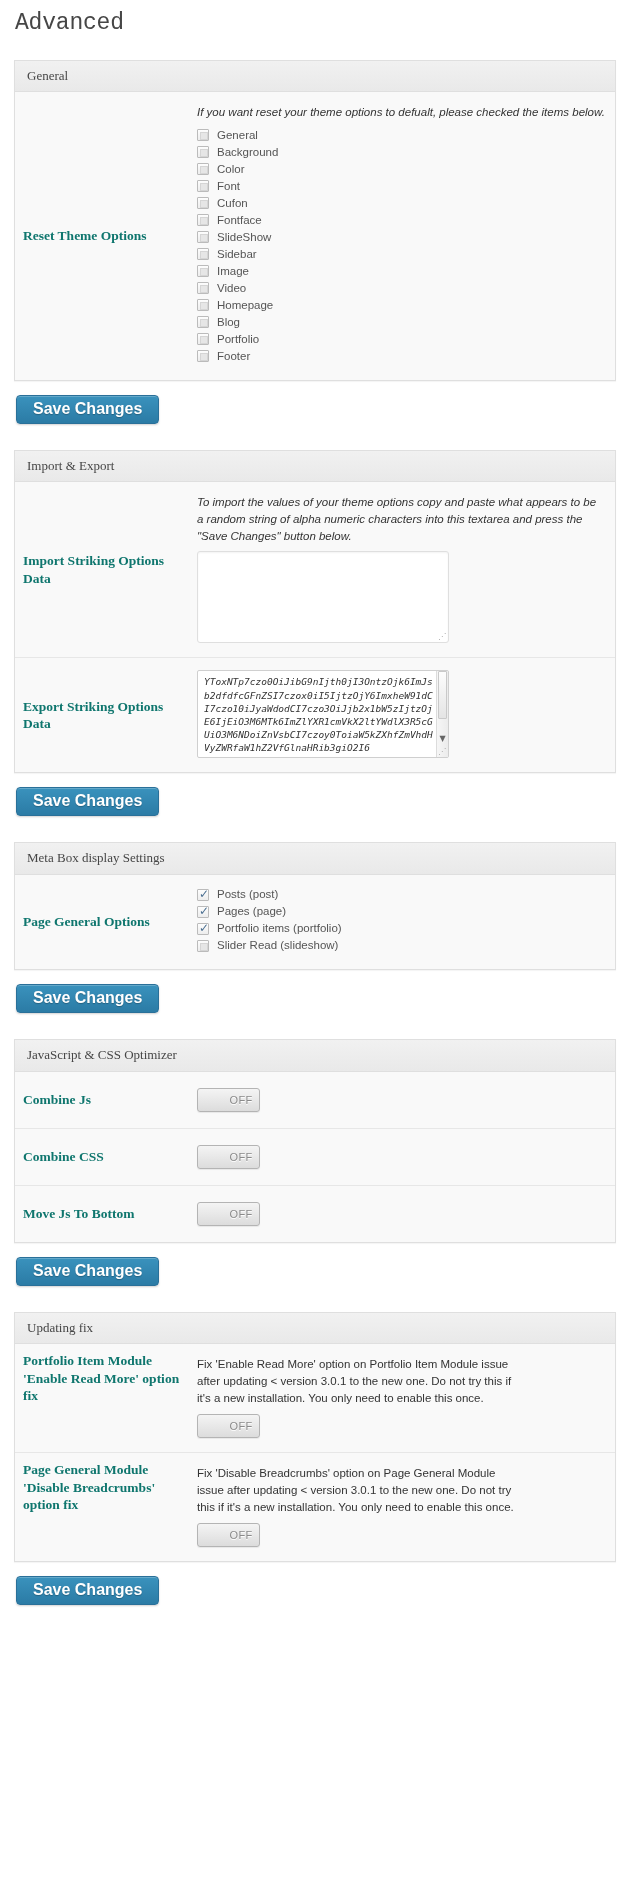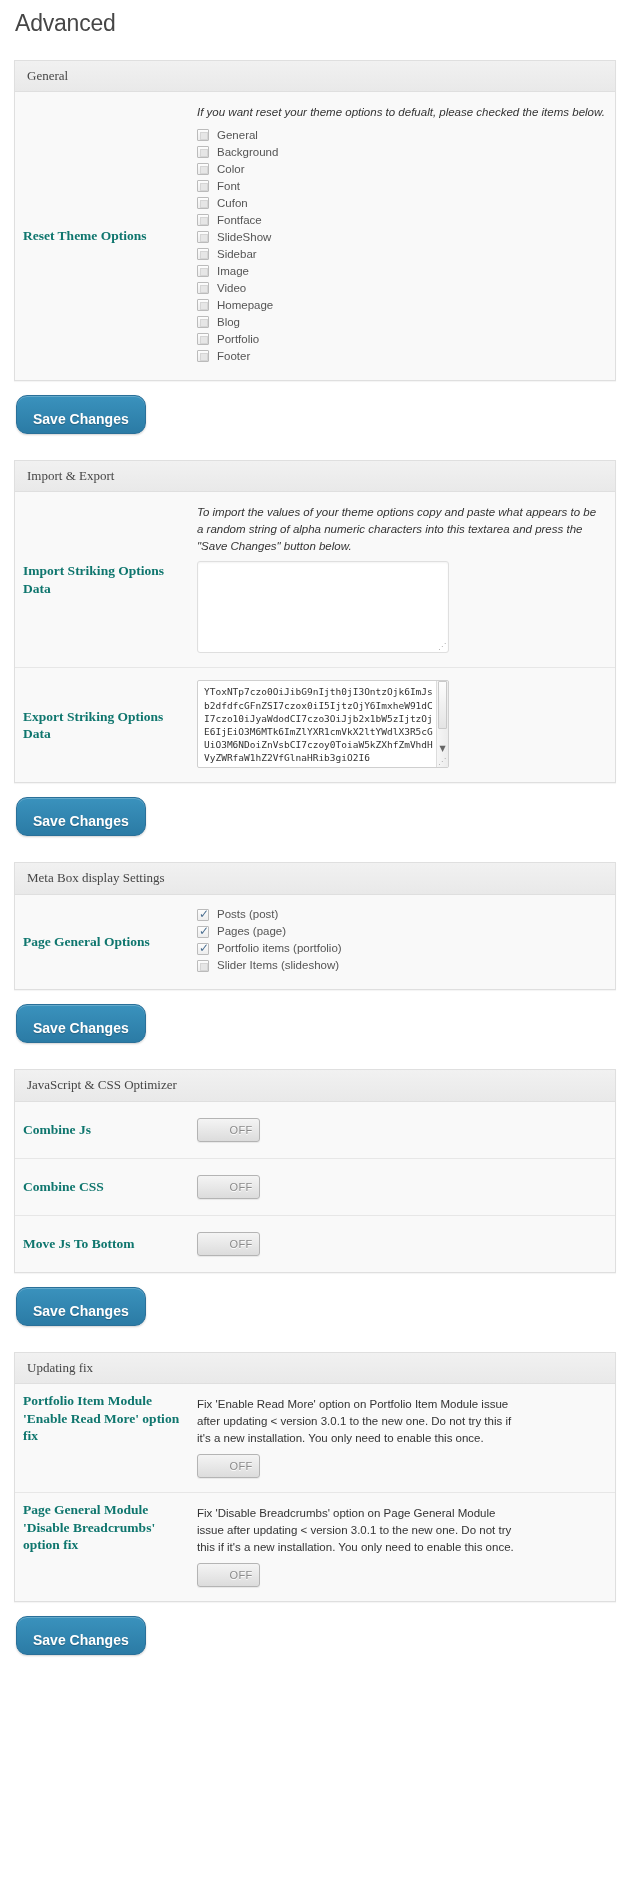--- a/index.html
+++ b/index.html
@@ -9,21 +9,21 @@
     font-family: "Liberation Sans", sans-serif;
   }
   body {
     width: 630px;
     min-height: 1888px;
     padding: 0 14px 20px 14px;
   }
 
   
   .page-title {
-    font-family: Liberation Sans, sans-serif;
+    font-family: Liberation Mono, monospace;
     font-size: 23px;
     font-weight: normal;
     color: #464646;
     margin: 10px 0 22px 1px;
     line-height: 1.2;
     letter-spacing: -0.2px;
   }
 
   
   .panel {
@@ -151,20 +151,21 @@
     border-radius: 2px;
     padding: 4px 14px 4px 6px;
     font-family: "DejaVu Sans Mono", monospace;
     font-size: 9.5px;
     line-height: 13.2px;
     color: #333;
     overflow: hidden;
     position: relative;
     word-break: break-all;
     white-space: pre-wrap;
+    font-style: italic;
   }
   .ta-wrap { position: relative; width: 252px; }
   .ta-scroll {
     position: absolute;
     right: 1px; top: 1px;
     width: 12px; bottom: 1px;
     background: linear-gradient(to right,#f6f6f6,#ececec);
     border-left: 1px solid #dcdcdc;
   }
   .ta-scroll .thumb {
@@ -223,26 +224,26 @@
     text-shadow: 0 1px 0 #fff;
     letter-spacing: .3px;
   }
 
   
   .save-wrap { padding: 14px 0 26px 2px; }
   .btn-save {
     display: inline-block;
     background: linear-gradient(to bottom,#3a92bd 0%,#2b7ba5 100%);
     border: 1px solid #2a7099;
-    border-radius: 11px;
+    border-radius: 4px;
     color: #fff;
     font-family: "Liberation Sans", sans-serif;
-    font-size: 14px;
+    font-size: 16px;
     font-weight: bold;
-    padding: 16px 16px 7px 16px;
+    padding: 6px 16px 7px 16px;
     text-shadow: 0 1px 1px rgba(0,0,0,.25);
     cursor: pointer;
     box-shadow: 0 1px 2px rgba(0,0,0,.18), inset 0 1px 0 rgba(255,255,255,.22);
     line-height: 14px;
   }
 
   .fixdesc {
     font-family: "Liberation Sans", sans-serif;
     font-size: 11.5px;
     color: #333;
@@ -385,21 +386,21 @@
               <span class="cb-label">Pages (page)</span>
             </li>
             <li class="cb-item">
               <span class="cb-box checked">
                 <span class="tick">✓</span>
               </span>
               <span class="cb-label">Portfolio items (portfolio)</span>
             </li>
             <li class="cb-item">
               <span class="cb-box"></span>
-              <span class="cb-label">Slider Items (slideshow)</span>
+              <span class="cb-label">Slider Read (slideshow)</span>
             </li>
           </ul>
       </div>
     </div>
   </div>
 </div>
 <div class="save-wrap">
   <span class="btn-save">Save Changes</span>
 </div>
 

